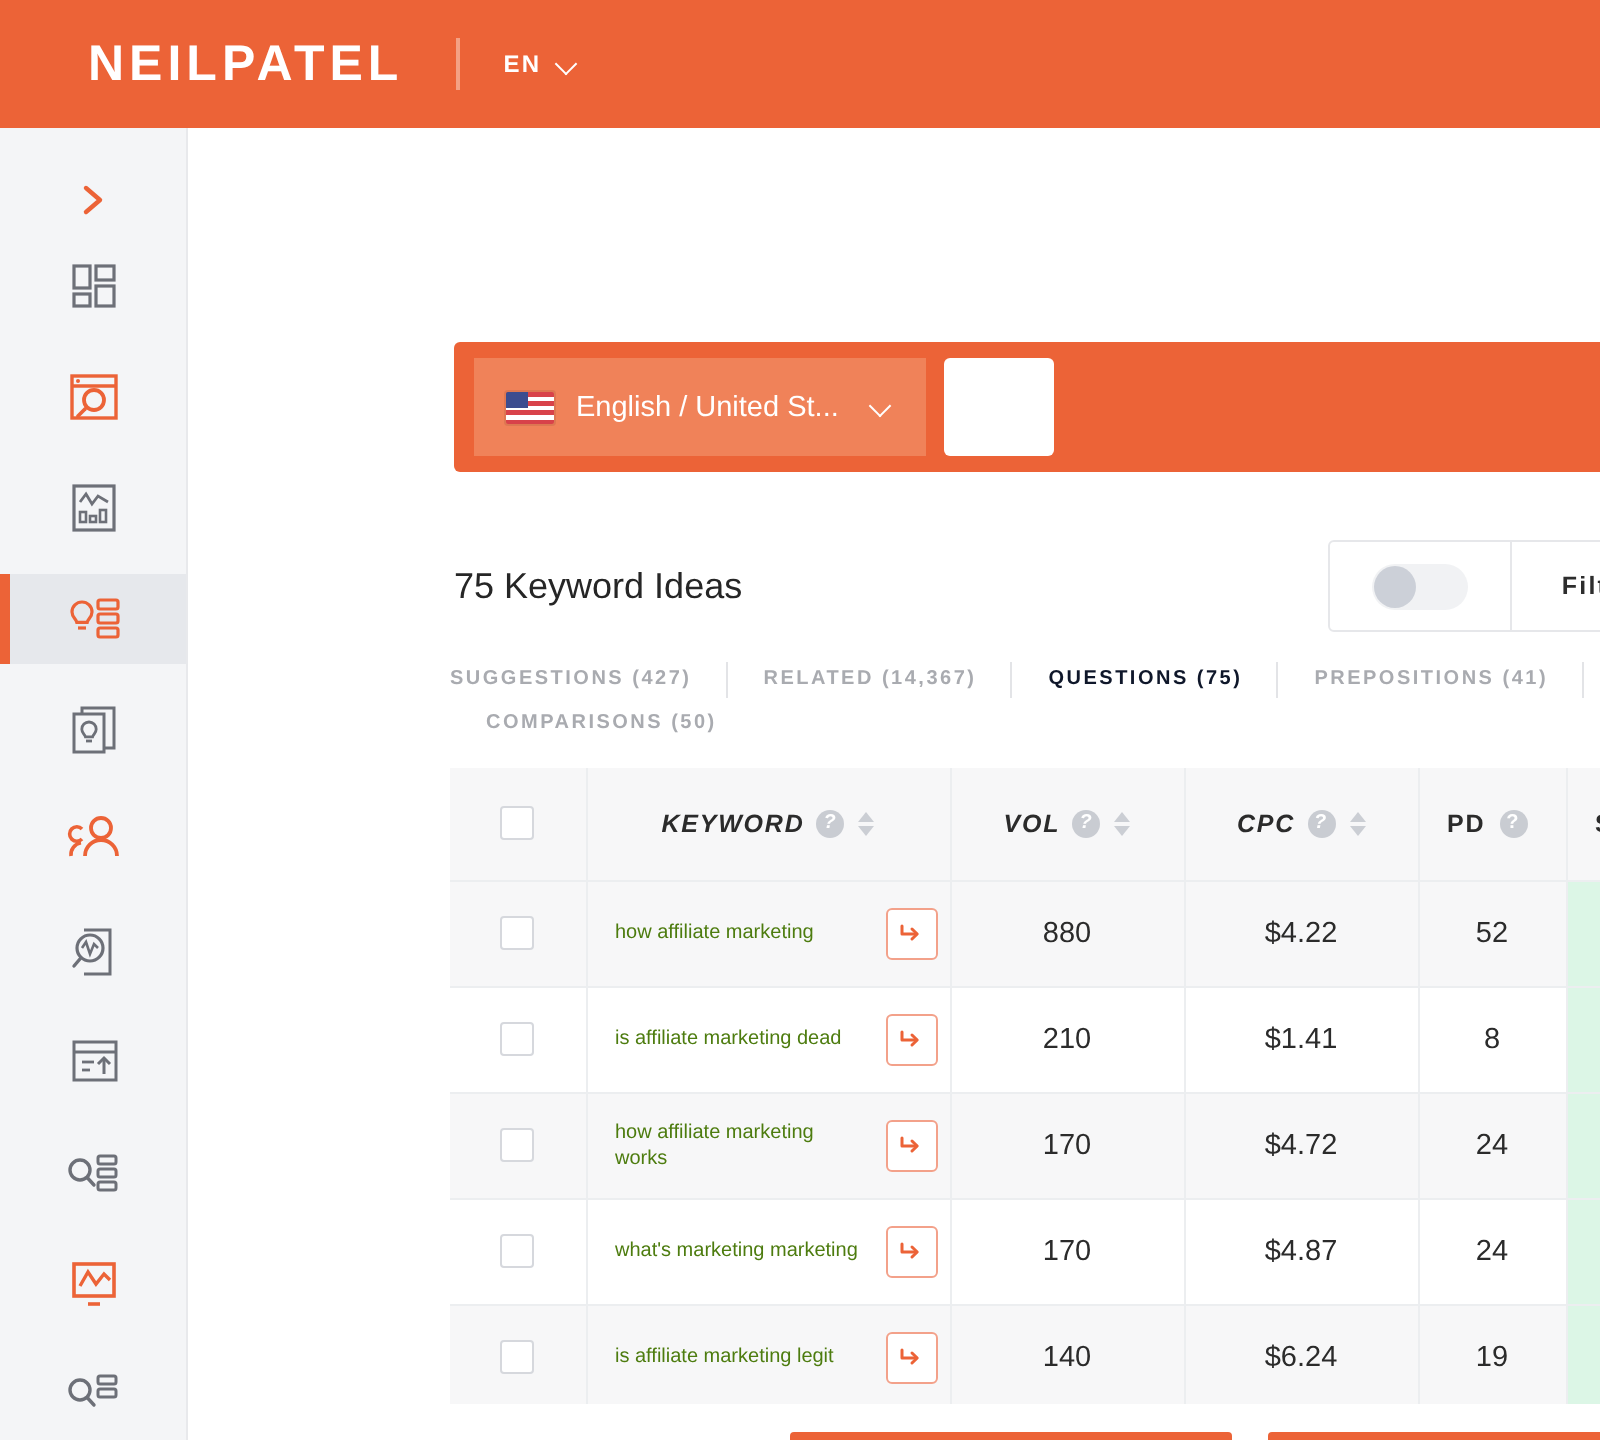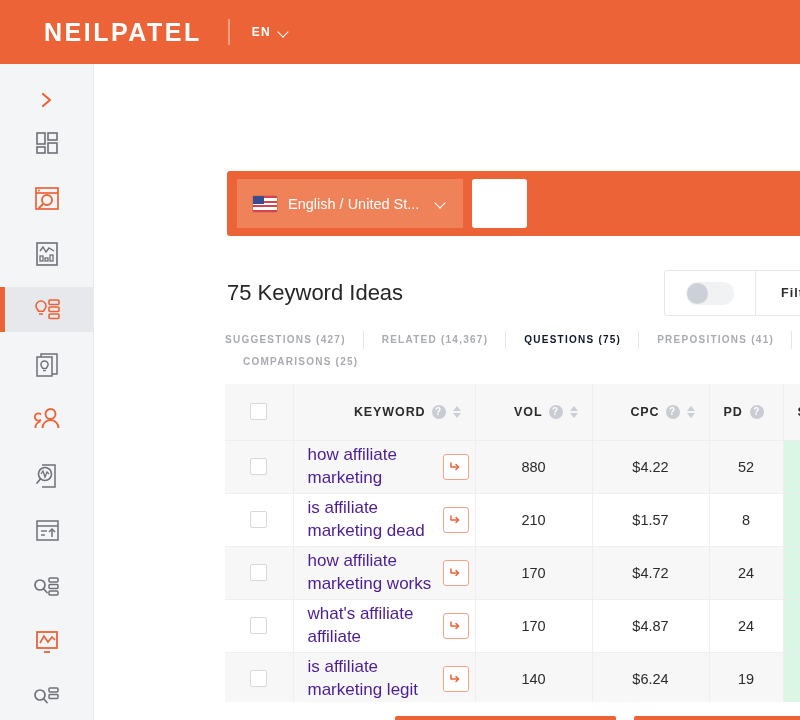--- a/index.html
+++ b/index.html
@@ -89,21 +89,21 @@
     width: 55px; height: 49px; margin-left: 9px; background: #ffffff;
     border: none; border-radius: 3px; cursor: pointer;
     display: flex; align-items: center; justify-content: center;
   }
 
   
   .title-row {
     position: absolute; left: 133px; top: 206px; width: 625px; height: 46px;
     display: flex; align-items: center; justify-content: space-between;
   }
-  .page-title { font-size: 22px; color: #262626; font-weight: 400; }
+  .page-title { font-size: 18px; color: #262626; font-weight: 400; }
   .filters-group {
     display: flex; align-items: stretch; border: 1px solid #e6e7ea;
     border-radius: 3px; height: 46px; background: #fff;
   }
   .toggle-cell { width: 90px; display: flex; align-items: center; justify-content: center; cursor: pointer; }
   .toggle {
     width: 48px; height: 23px; border-radius: 12px; background: #f1f2f4; position: relative;
   }
   .toggle .knob {
     position: absolute; left: 1px; top: 1px; width: 21px; height: 21px;
@@ -148,21 +148,21 @@
   col.c-sd  { width: 72px; }
   thead th {
     height: 56px; background: #f7f7f8; border-bottom: 1px solid #eceef0;
     border-right: 1px solid #eceef0; font-size: 12.5px; font-weight: 700;
     letter-spacing: .9px; color: #2b2b2b; padding: 0 14px; text-align: left;
     vertical-align: middle;
   }
   thead th:last-child { border-right: none; }
   thead th.sd-head { background: #f7f7f8; }
   .th-inner { display: flex; align-items: center; gap: 7px; }
-  .th-inner.spread { justify-content: flex-end; }
+  .th-inner.spread { justify-content: center; font-style: italic; }
   .th-left { display: flex; align-items: center; gap: 6px; }
   .qmark {
     width: 14px; height: 14px; border-radius: 50%; background: #c9ccd2;
     color: #ffffff; font-size: 10px; font-weight: 700; line-height: 14px;
     text-align: center; flex: 0 0 14px; cursor: pointer;
   }
   .sorter { display: flex; flex-direction: column; gap: 2px; cursor: pointer; }
   .sorter i {
     display: block; width: 0; height: 0; border-left: 4.5px solid transparent;
     border-right: 4.5px solid transparent;
@@ -179,21 +179,21 @@
   tbody tr.even td { background: #ffffff; }
   td.sd-cell, tbody tr.odd td.sd-cell, tbody tr.even td.sd-cell { background: #dcf6e6; }
   td.num { text-align: center; }
   td.chk-cell { text-align: center; }
   .chkbox {
     width: 17px; height: 17px; border: 1.4px solid #d6d8dd; border-radius: 2px;
     background: #fff; display: inline-block; cursor: pointer; vertical-align: middle;
   }
   .kw-cell { padding-right: 6px; }
   .kw-inner { display: flex; align-items: center; justify-content: space-between; gap: 8px; }
-  .kw-text { line-height: 1.3; font-size: 17px; color: #4c1d95; }
+  .kw-text { line-height: 1.3; font-size: 10px; color: #4d7c0f; }
   .kw-arrow {
     width: 26px; height: 26px; flex: 0 0 26px; border: 1.3px solid #f3a18a;
     border-radius: 3px; display: flex; align-items: center; justify-content: center;
     cursor: pointer; background: #fff;
   }
 
   
   .actions {
     position: absolute; left: 131px; top: 652px; width: 630px;
     display: flex; justify-content: flex-end; gap: 18px;
@@ -361,21 +361,21 @@
             <span>Filters</span>
           </div>
         </div>
       </div>
 
       <div class="tabs">
         <div class="tab sep">SUGGESTIONS (427)</div>
         <div class="tab sep">RELATED (14,367)</div>
         <div class="tab sep active">QUESTIONS (75)</div>
         <div class="tab sep">PREPOSITIONS (41)</div>
-        <div class="tab">COMPARISONS (25)</div>
+        <div class="tab">COMPARISONS (50)</div>
       </div>
 
       <div class="table-wrap">
         <table>
           <colgroup>
             <col class="c-chk">
               <col class="c-kw">
               <col class="c-vol">
             <col class="c-cpc">
               <col class="c-pd">
@@ -466,21 +466,21 @@
                   <span class="kw-text">is affiliate marketing dead</span>
                   <span class="kw-arrow">
                     <svg width="13" height="13" viewBox="0 0 13 13">
                         <path d="M2 3 v4 h7" fill="none" stroke="#ec6337" stroke-width="1.5" stroke-linecap="round" stroke-linejoin="round"></path>
                         <polyline points="7,4.5 9.6,7 7,9.5" fill="none" stroke="#ec6337" stroke-width="1.5" stroke-linecap="round" stroke-linejoin="round"></polyline>
                       </svg>
                   </span>
                 </div>
               </td>
               <td class="num">210</td>
-              <td class="num">$1.57</td>
+              <td class="num">$1.41</td>
               <td class="num">8</td>
               <td class="num sd-cell">8</td>
             </tr>
 
             <tr class="odd">
               <td class="chk-cell"><span class="chkbox"></span></td>
               <td class="kw-cell">
                 <div class="kw-inner">
                   <span class="kw-text">how affiliate marketing works</span>
                   <span class="kw-arrow">
@@ -494,21 +494,21 @@
               <td class="num">170</td>
               <td class="num">$4.72</td>
               <td class="num">24</td>
               <td class="num sd-cell">13</td>
             </tr>
 
             <tr class="even">
               <td class="chk-cell"><span class="chkbox"></span></td>
               <td class="kw-cell">
                 <div class="kw-inner">
-                  <span class="kw-text">what's affiliate affiliate</span>
+                  <span class="kw-text">what's marketing marketing</span>
                   <span class="kw-arrow">
                     <svg width="13" height="13" viewBox="0 0 13 13">
                         <path d="M2 3 v4 h7" fill="none" stroke="#ec6337" stroke-width="1.5" stroke-linecap="round" stroke-linejoin="round"></path>
                         <polyline points="7,4.5 9.6,7 7,9.5" fill="none" stroke="#ec6337" stroke-width="1.5" stroke-linecap="round" stroke-linejoin="round"></polyline>
                       </svg>
                   </span>
                 </div>
               </td>
               <td class="num">170</td>
               <td class="num">$4.87</td>

